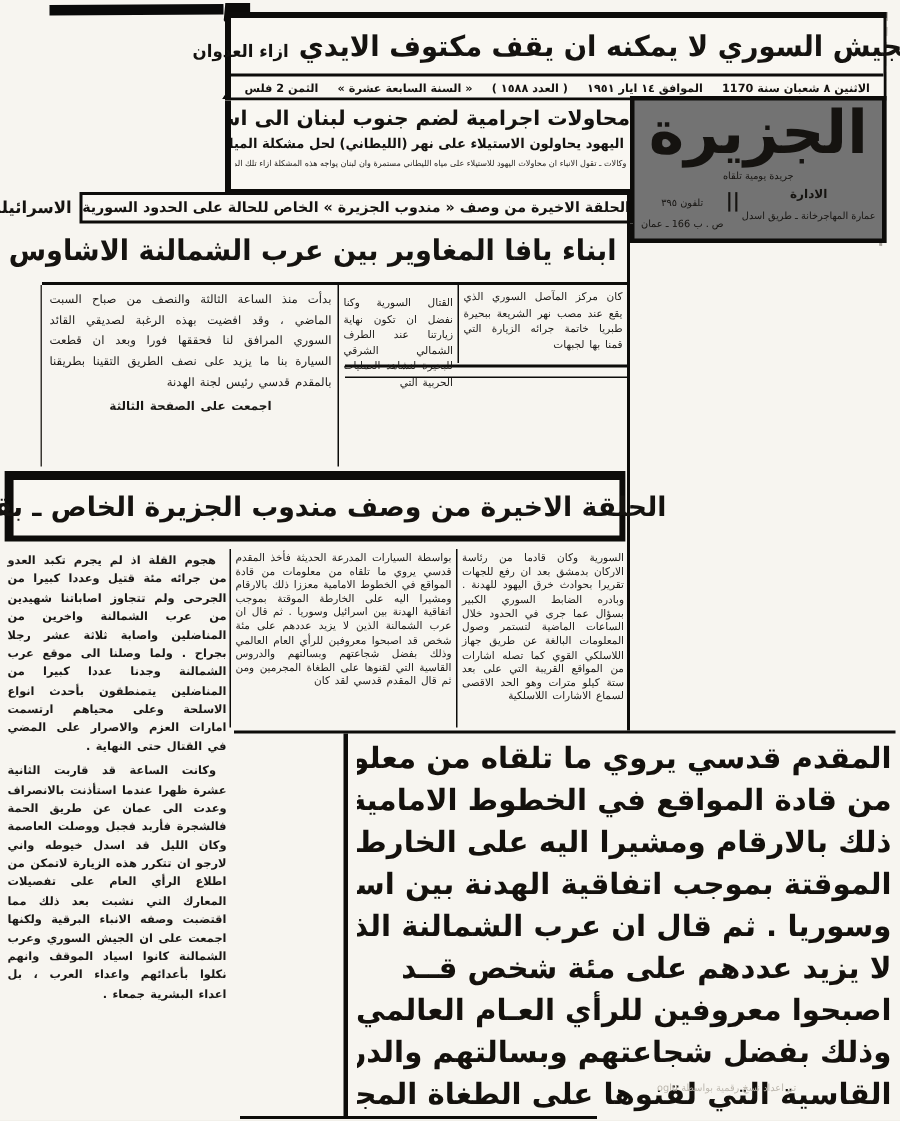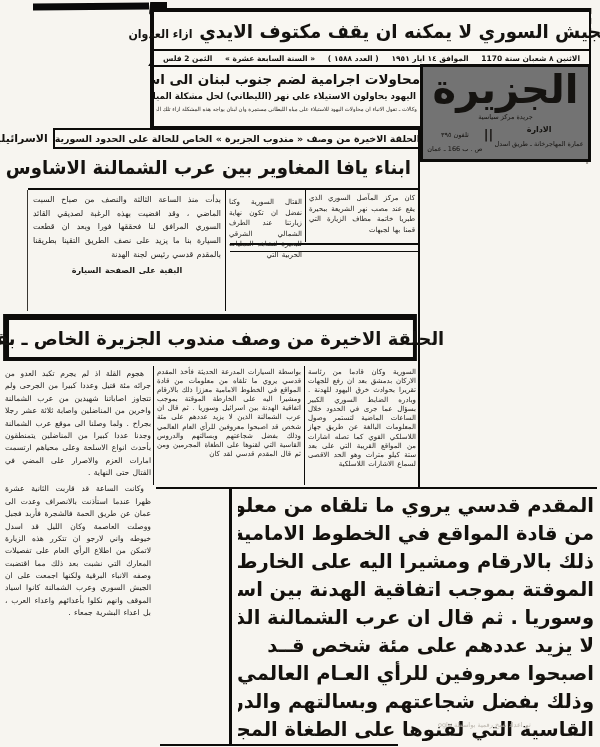--- a/index.html
+++ b/index.html
@@ -105,21 +105,21 @@
     display:flex; align-items:center; justify-content:center;
     font-size:18px; font-weight:bold; direction:rtl; white-space:nowrap;
     background:#f9f7f2; transform:scaleX(.99);
   }
 
   .vr3 { left:153px; top:366px; width:1px; height:119px; }
   .vr4 { left:304px; top:366px; width:1px; height:119px; }
   .body-right { left:308px; top:368px; width:108px; line-height:1.32; }
   .body-mid   { left:157px; top:368px; width:144px; line-height:1.3; }
   .body-left  { left:5px;  top:368px; width:146px; font-size:7.6px; line-height:1.63; }
-  .body-left p { margin-bottom:4px; text-indent:7px; }
+  .body-left p { margin-bottom:4px; text-indent:7px;font-weight:bold; }
 
   .hrule-bottom { left:156px; top:487px; width:441px; height:2px; }
   .vr5 { left:229px; top:489px; width:3px; height:256px; }
   .enlarged {
     left:238px; top:492px; width:356px; height:253px;
     direction:rtl; overflow:hidden;
   }
   .enlarged-line {
     font-size:19.5px; font-weight:bold; line-height:28px;
     direction:rtl; text-align:right; white-space:nowrap; transform-origin:right center;
@@ -156,21 +156,21 @@
   </div>
 
   <div class="abs subheadbox">
     <div class="sub1">محاولات اجرامية لضم جنوب لبنان الى اسرائيل</div>
     <div class="sub2">اليهود يحاولون الاستيلاء على نهر (الليطاني) لحل مشكلة المياه عندهم</div>
     <div class="fineprint">وكالات ـ تقول الانباء ان محاولات اليهود للاستيلاء على مياه الليطاني مستمرة وان لبنان يواجه هذه المشكلة ازاء تلك المحاولات الاجرامية</div>
   </div>
 
   <div class="abs logobox">
     <div class="logo-title">الجزيرة</div>
-    <div class="logo-sub">جريدة مركز سياسية</div>
+    <div class="logo-sub">جريدة يومية تلقاه</div>
     <div class="logo-admin">
       <div class="admin-col">
         <b>الادارة</b>
         <div>عمارة المهاجرخانة ـ طريق اسدل</div>
       </div>
       <div class="admin-div">||</div>
       <div class="admin-col">
         <div>تلفون ٣٩٥</div>
         <div>ص . ب 166 ـ عمان</div>
       </div>
@@ -185,25 +185,25 @@
   <div class="abs headline">ابناء يافا المغاوير بين عرب الشمالنة الاشاوس</div>
 
   <div class="abs ink hr-lead"></div>
   <div class="abs ink vr-right"></div>
   <div class="abs ink vr1"></div>
   <div class="abs ink vr2"></div>
   <div class="abs lead-left-border"></div>
   <div class="abs ink lead-rule-a"></div>
   <div class="abs ink lead-rule-b"></div>
 
-  <div class="abs smalltext lead-right">كان مركز المآصل السوري الذي يقع عند مصب نهر الشريعة ببحيرة طبريا خاتمة مطاف الزيارة التي قمنا بها لجبهات</div>
+  <div class="abs smalltext lead-right">كان مركز المآصل السوري الذي يقع عند مصب نهر الشريعة ببحيرة طبريا خاتمة جرائه الزيارة التي قمنا بها لجبهات</div>
   <div class="abs smalltext lead-mid">القتال السورية وكنا نفضل ان تكون نهاية زيارتنا عند الطرف الشمالي الشرقي للبحيرة لنشاهد العمليات الحربية التي</div>
   <div class="abs smalltext lead-left">
     <span>بدأت منذ الساعة الثالثة والنصف من صباح السبت الماضي ، وقد افضيت بهذه الرغبة لصديقي القائد السوري المرافق لنا فحققها فورا وبعد ان قطعت السيارة بنا ما يزيد على نصف الطريق التقينا بطريقنا بالمقدم قدسي رئيس لجنة الهدنة</span>
-    <div class="lead-cont">البقية على الصفحة السيارة</div>
+    <div class="lead-cont">اجمعت على الصفحة الثالثة</div>
   </div>
 
   <div class="abs section-box">الحلقة الاخيرة من وصف مندوب الجزيرة الخاص ـ بقية</div>
 
   <div class="abs ink vr3"></div>
   <div class="abs ink vr4"></div>
 
   <div class="abs smalltext body-right">السورية وكان قادما من رئاسة الاركان بدمشق بعد ان رفع للجهات تقريرا بحوادث خرق اليهود للهدنة . وبادره الضابط السوري الكبير بسؤال عما جرى في الحدود خلال الساعات الماضية لتستمر وصول المعلومات البالغة عن طريق جهاز اللاسلكي القوي كما تصله اشارات من المواقع القريبة التي على بعد ستة كيلو مترات وهو الحد الاقصى لسماع الاشارات اللاسلكية</div>
   <div class="abs smalltext body-mid">بواسطة السيارات المدرعة الحديثة فأخذ المقدم قدسي يروي ما تلقاه من معلومات من قادة المواقع في الخطوط الامامية معززا ذلك بالارقام ومشيرا اليه على الخارطة الموقتة بموجب اتفاقية الهدنة بين اسرائيل وسوريا . ثم قال ان عرب الشمالنة الذين لا يزيد عددهم على مئة شخص قد اصبحوا معروفين للرأي العام العالمي وذلك بفضل شجاعتهم وبسالتهم والدروس القاسية التي لقنوها على الطغاة المجرمين   ومن ثم قال المقدم قدسي لقد كان</div>
   <div class="abs smalltext body-left">

